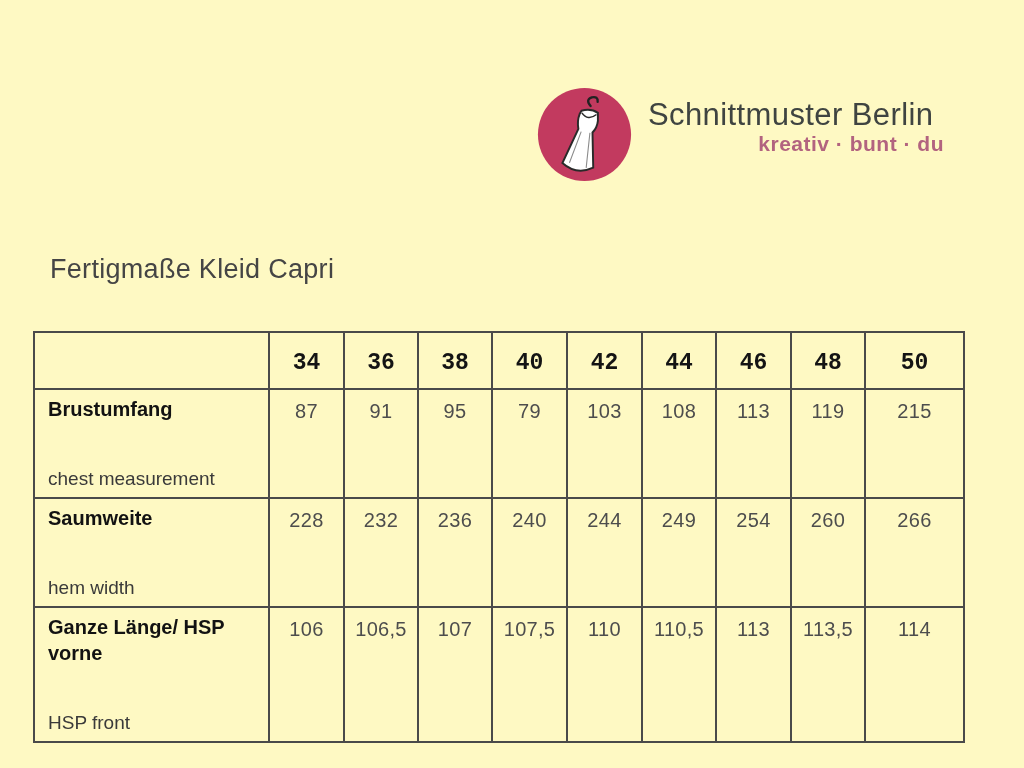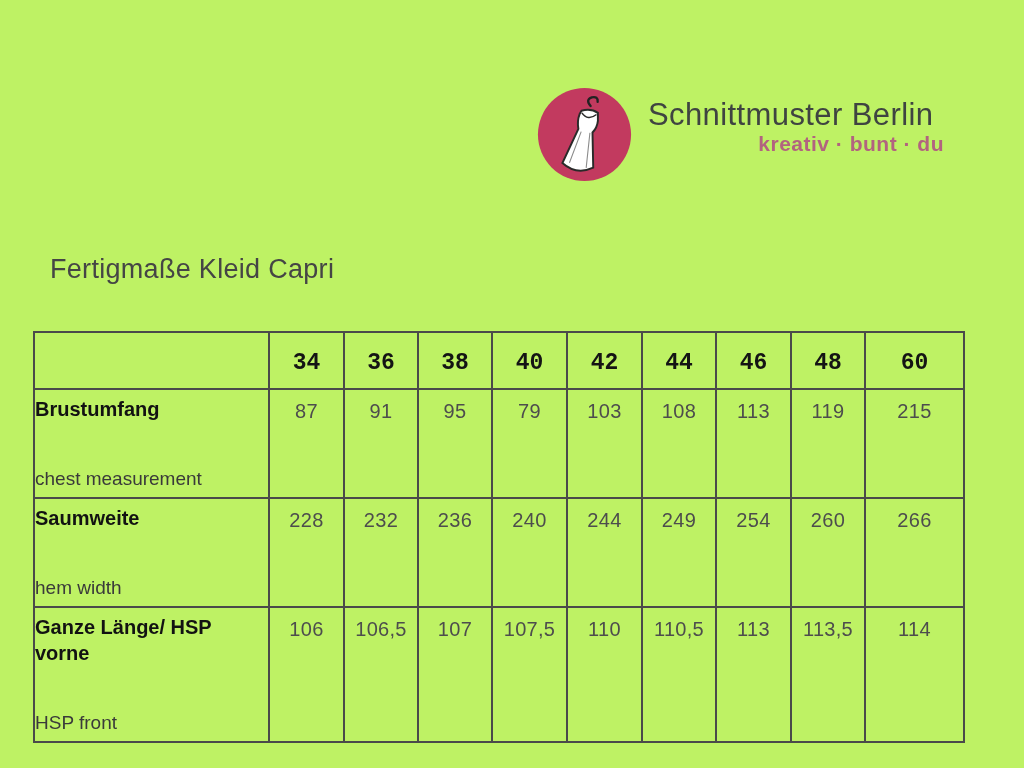--- a/index.html
+++ b/index.html
@@ -13,21 +13,21 @@
     --sublabel_text:#3a3a3a;
   }
   *{margin:0;padding:0;box-sizing:border-box;}
   html,body{width:1024px;height:768px;}
   body{
     position:relative;
     background:#ffffff;
     font-family:"Liberation Sans","DejaVu Sans",sans-serif;
     overflow:hidden;
   }
-  .canvas{position:absolute;inset:0;width:1024px;height:768px;background:#bef264;}
+  .canvas{position:absolute;inset:0;width:1024px;height:768px;background:#fef9c3;}
 
   
   .brand{
     position:absolute;
     left:536px; top:86px;
     display:flex; align-items:flex-start;
   }
   .brand-logo{width:97px;height:97px;flex:0 0 auto;}
   .brand-text{margin-left:15px;width:296px;padding-top:12px;}
   .brand-name{
@@ -72,21 +72,21 @@
     height:57px;
     font-size:23px;
     font-weight:bold;
     color:#141414;
     text-align:center;
     vertical-align:middle;
     padding-top:4px;
     font-family:Liberation Mono, monospace;
   }
   td.label-cell{
-    padding:6px 6px 6px 0;
+    padding:6px 6px 6px 13px;
     height:100%;
   }
   .label-de{
     font-size:20px;
     font-weight:bold;
     color:var(--label_text);
     line-height:26px;
   }
   .label-en{
     font-size:19px;
@@ -147,21 +147,21 @@
         <tr>
           <th></th>
         <th>34</th>
             <th>36</th>
             <th>38</th>
             <th>40</th>
             <th>42</th>
             <th>44</th>
             <th>46</th>
             <th>48</th>
-            <th>60</th>
+            <th>50</th>
           </tr>
       </thead>
       <tbody>
           <tr class="row-0">
             <td class="label-cell">
               <div class="label-de">Brustumfang</div>
               <div class="label-en">chest measurement</div>
             </td>
             <td class="value-cell">87</td>
             <td class="value-cell">91</td>

